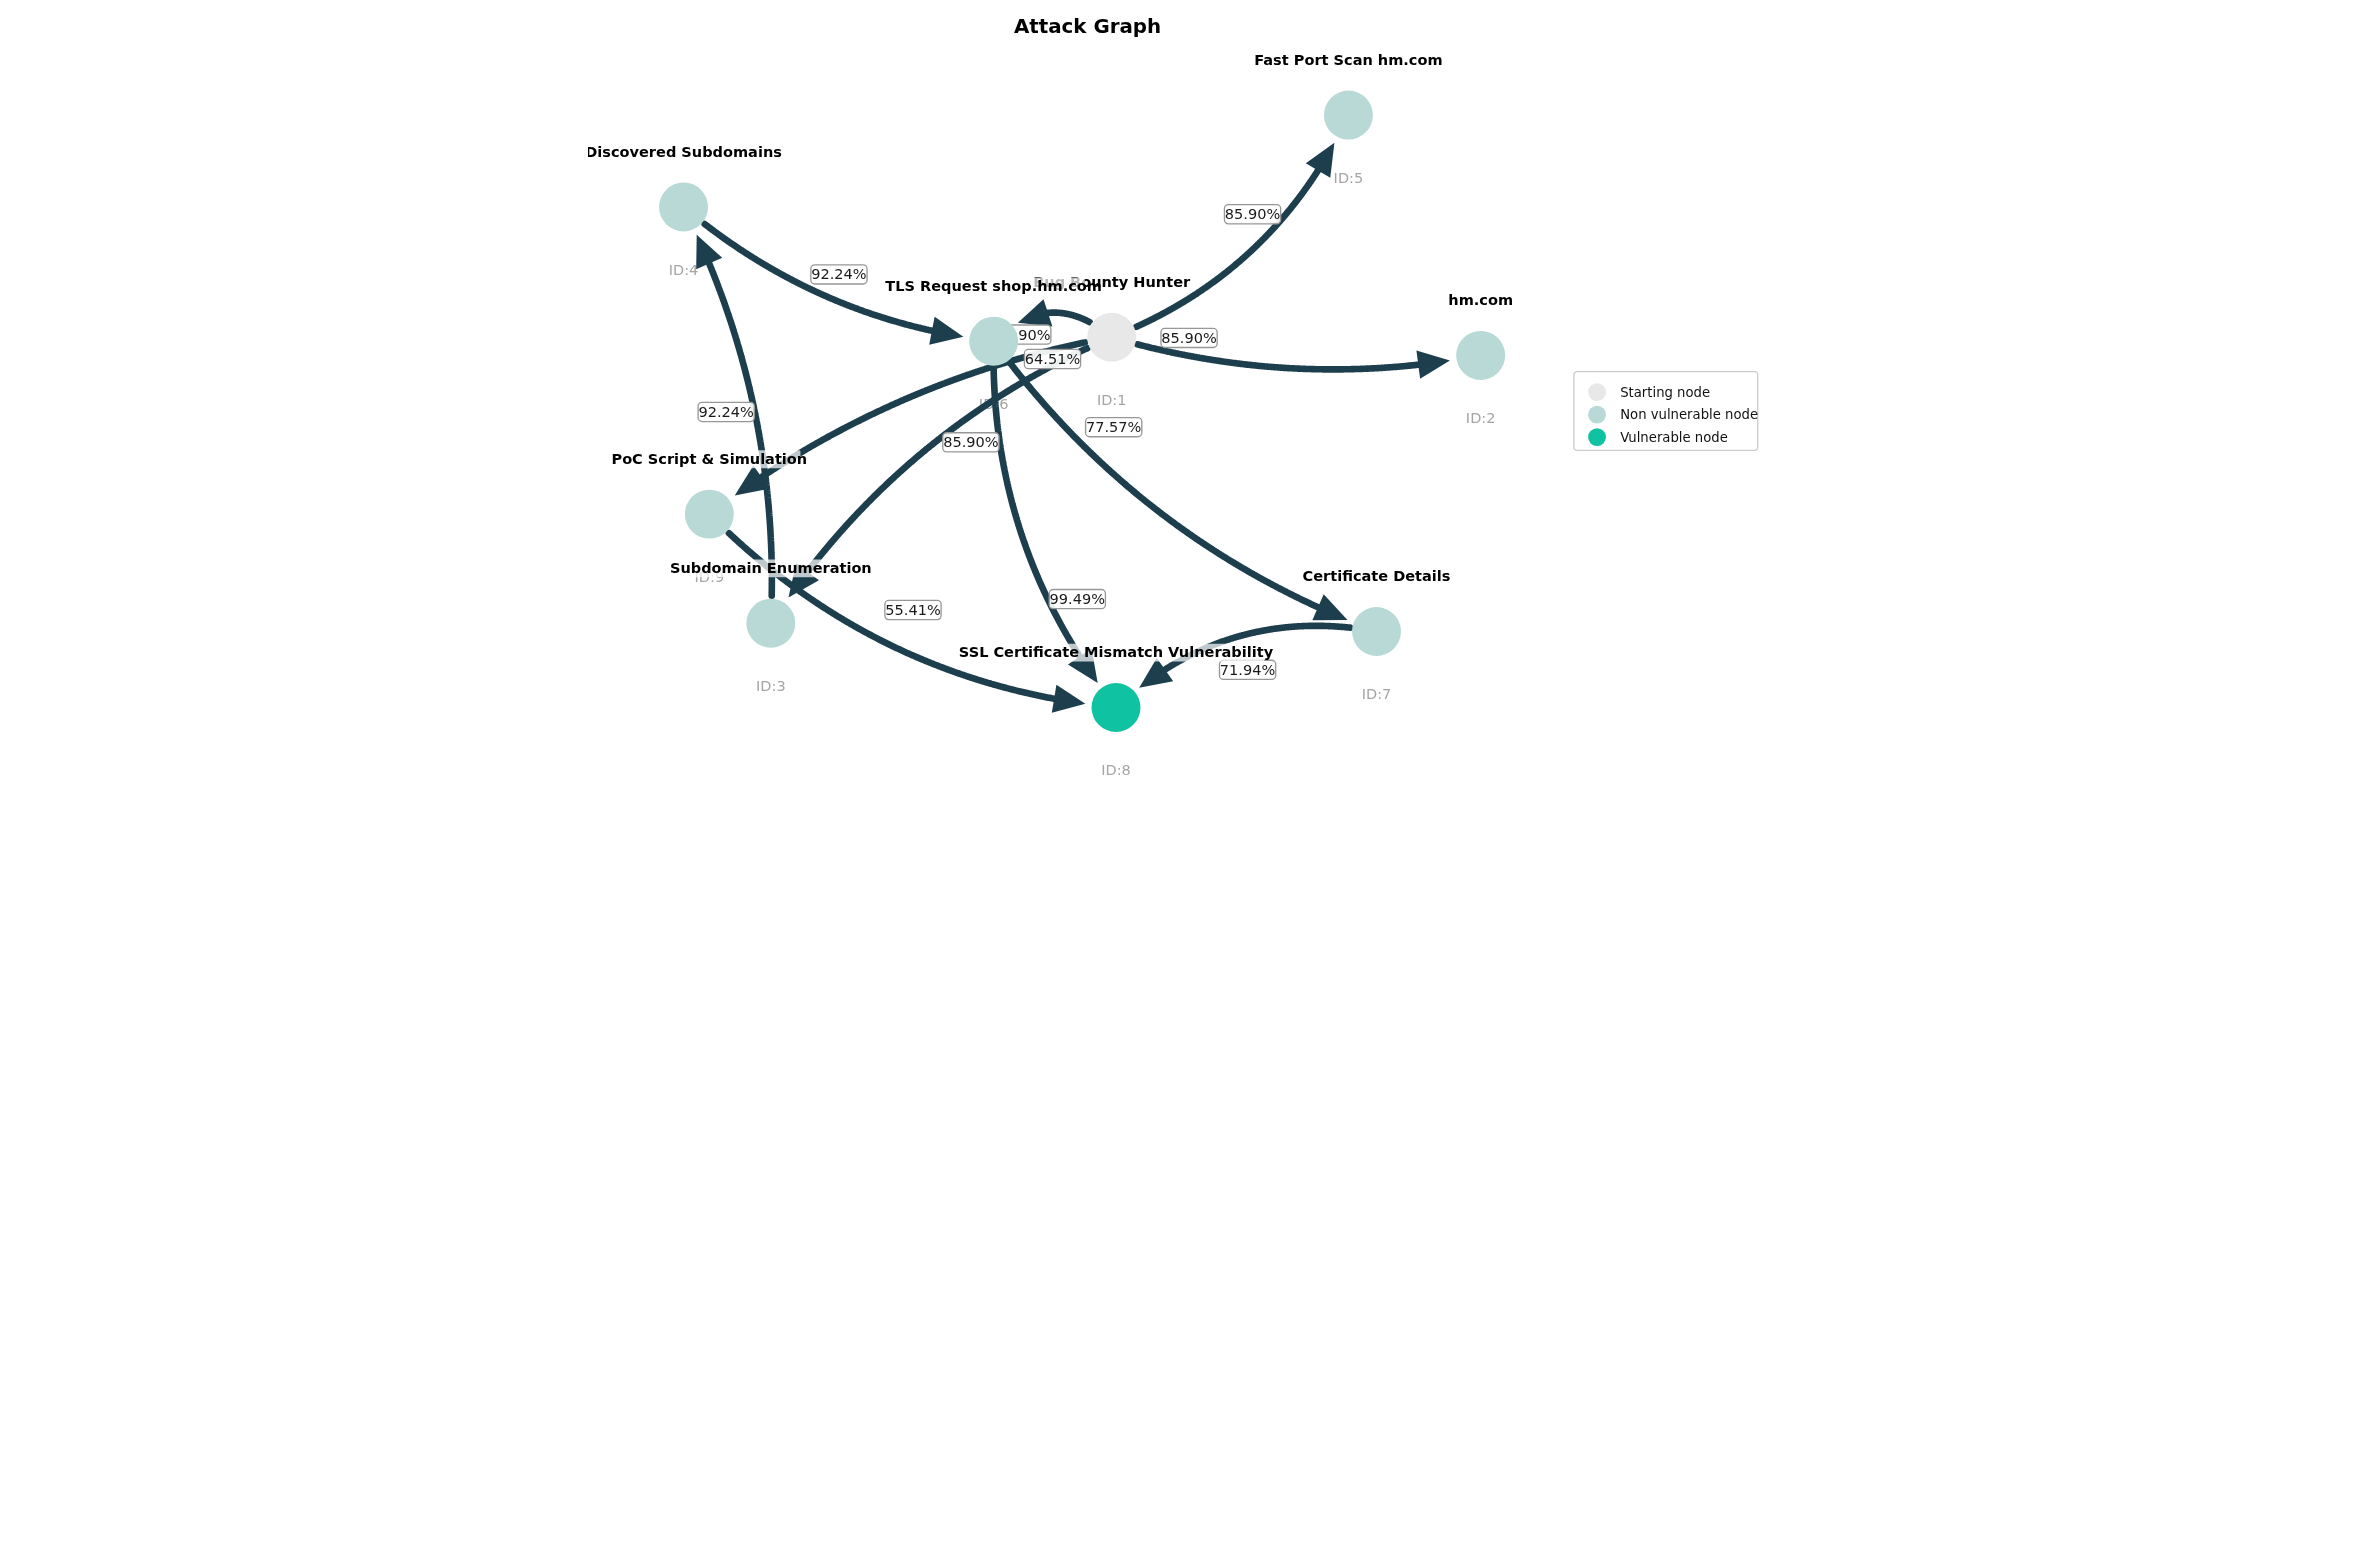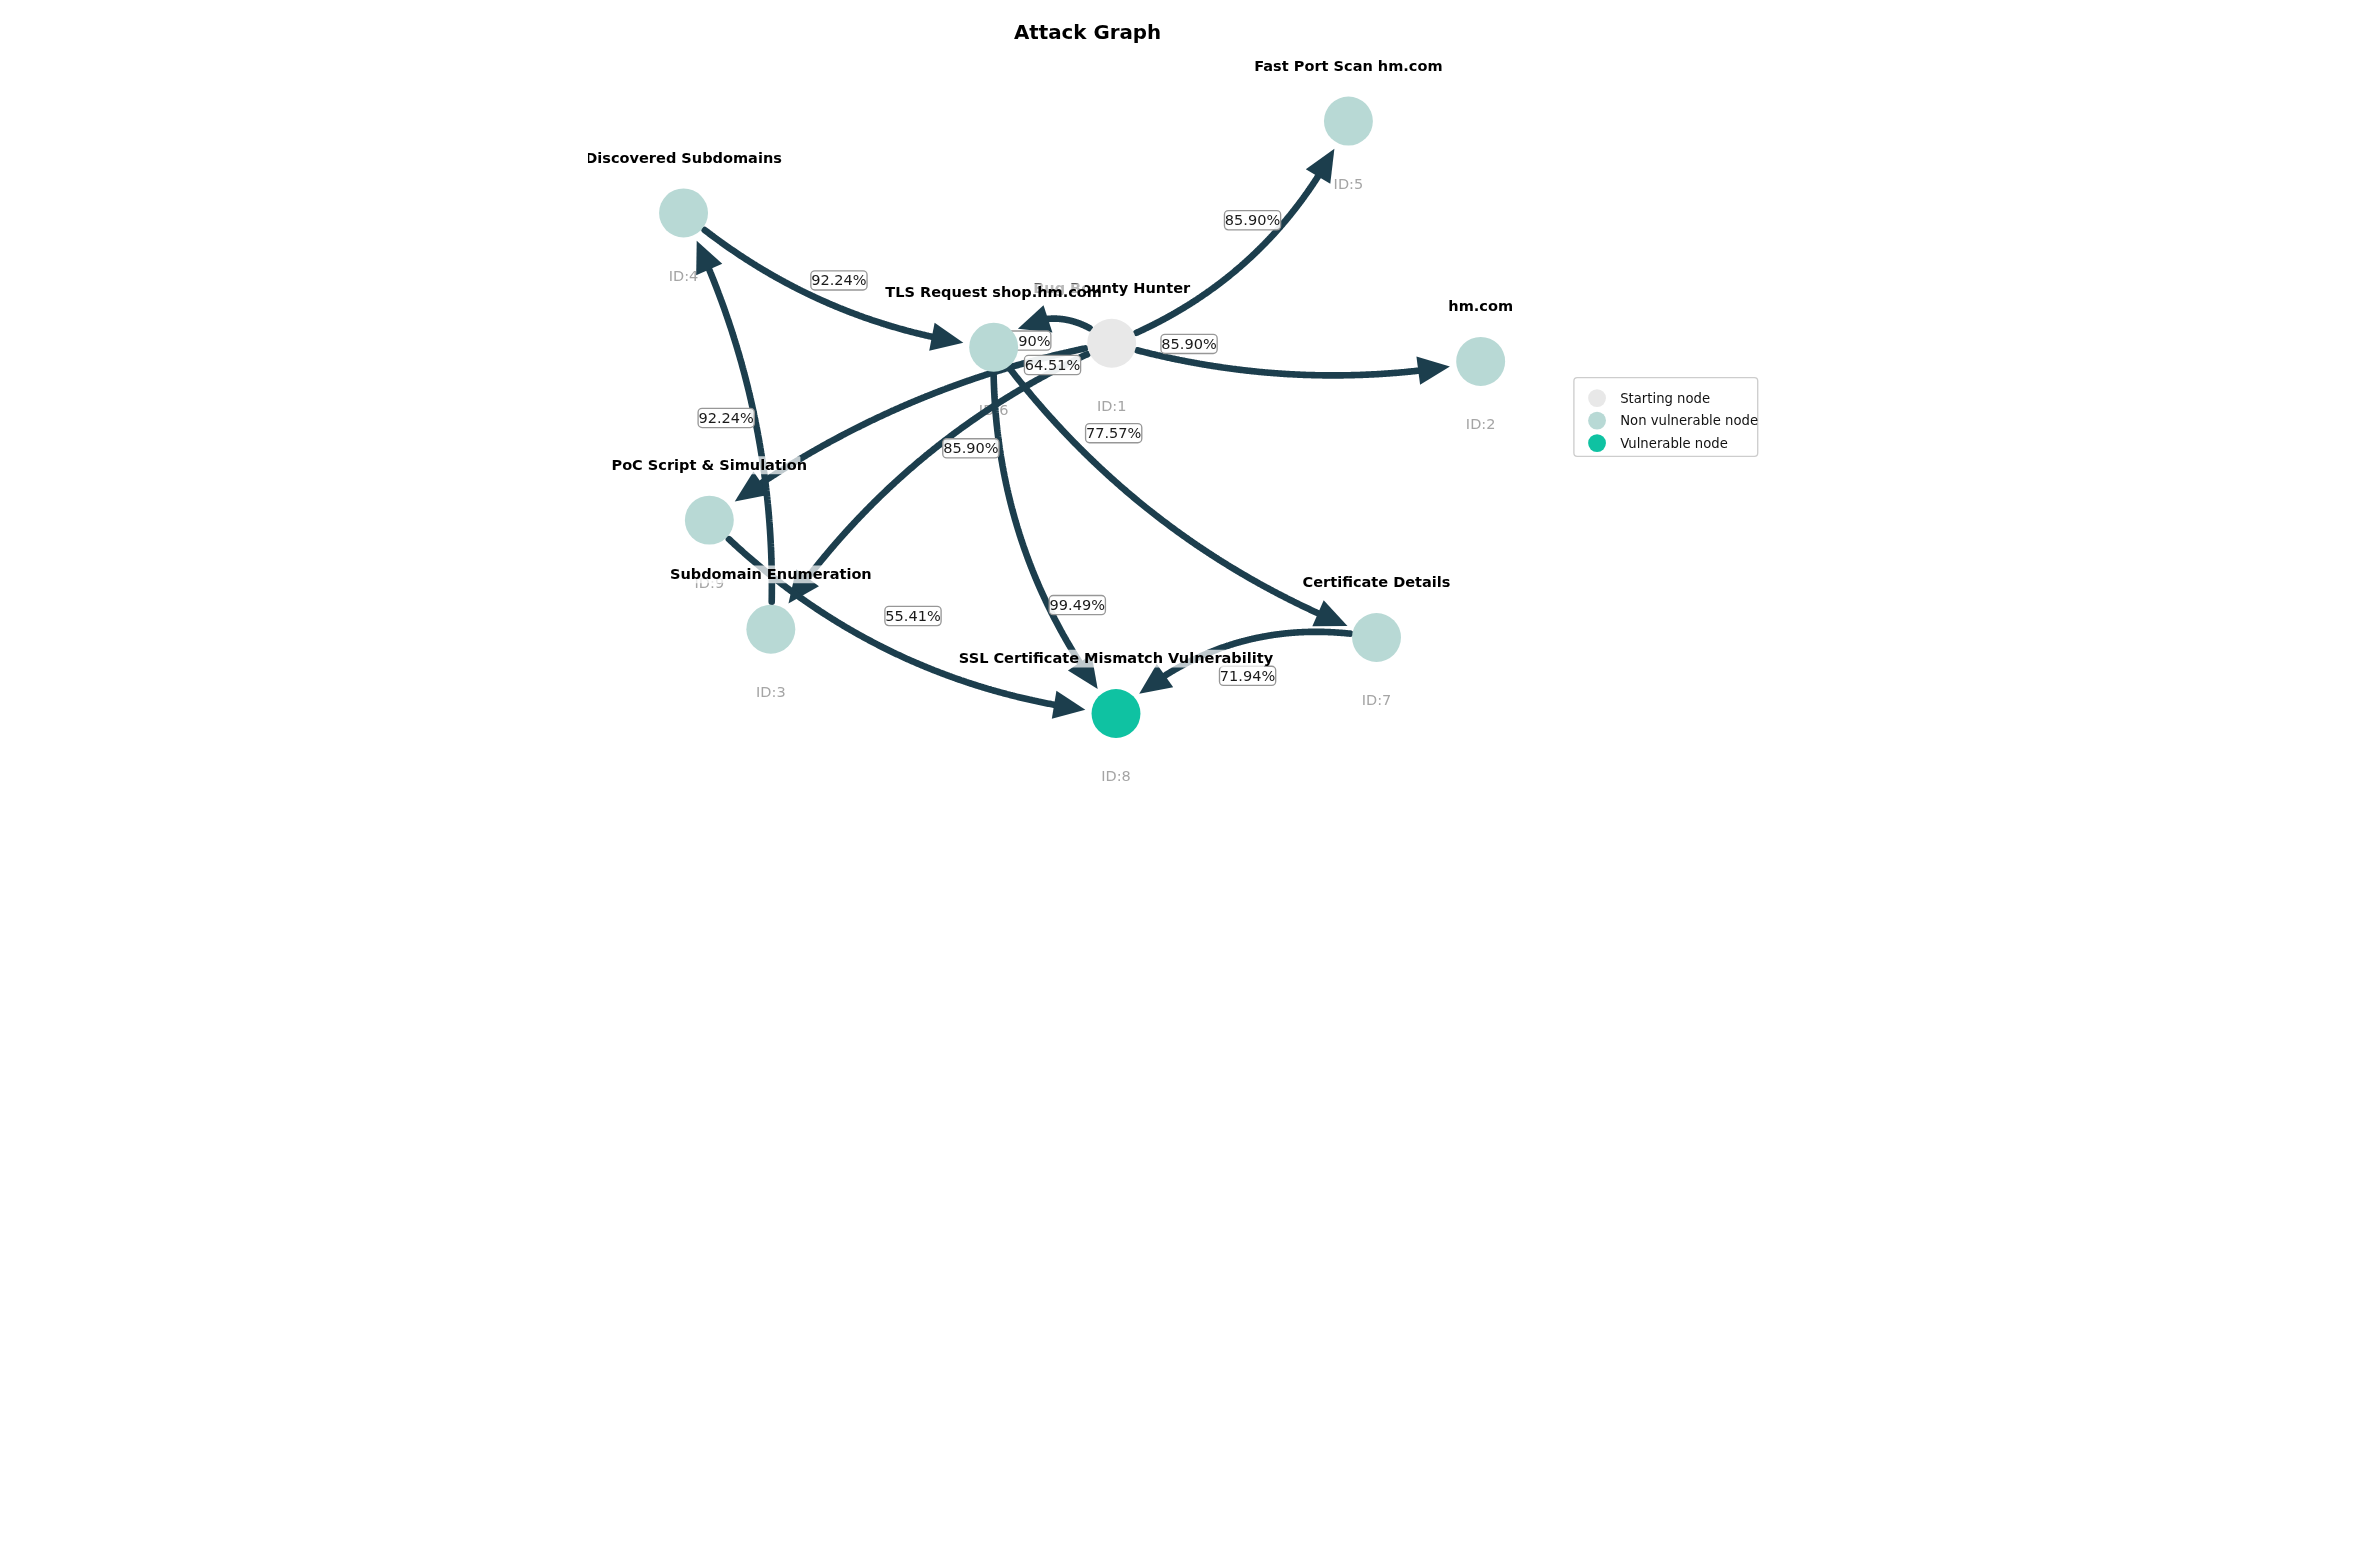--- a/index.html
+++ b/index.html
@@ -1,16 +1,16 @@
 <!DOCTYPE html>
 <html style="font-size:10.6px"><head>
 <meta charset="utf-8">
 <style>
   html,body{margin:0;padding:0;background:#ffffff;}
-  .stage{width:1177px;margin:6px auto;background:#f9a8d4;}
+  .stage{width:1177px;margin:0 auto;background:#f9a8d4;}
   svg{display:block;width:100%;height:auto;background:#ffffff;}
   svg text{font-family:"DejaVu Sans","Liberation Sans",sans-serif;}
   .chart-title-text{font-weight:bold;}
 </style>
 </head>
 <body>
 
 <div class="stage">
   <svg id="g" viewBox="0 0 3560 2370" xmlns="http://www.w3.org/2000/svg">
     <text id="main-title" class="chart-title-text" x="1511" y="100" font-size="60" text-anchor="middle" fill="#000000">Attack Graph</text>

